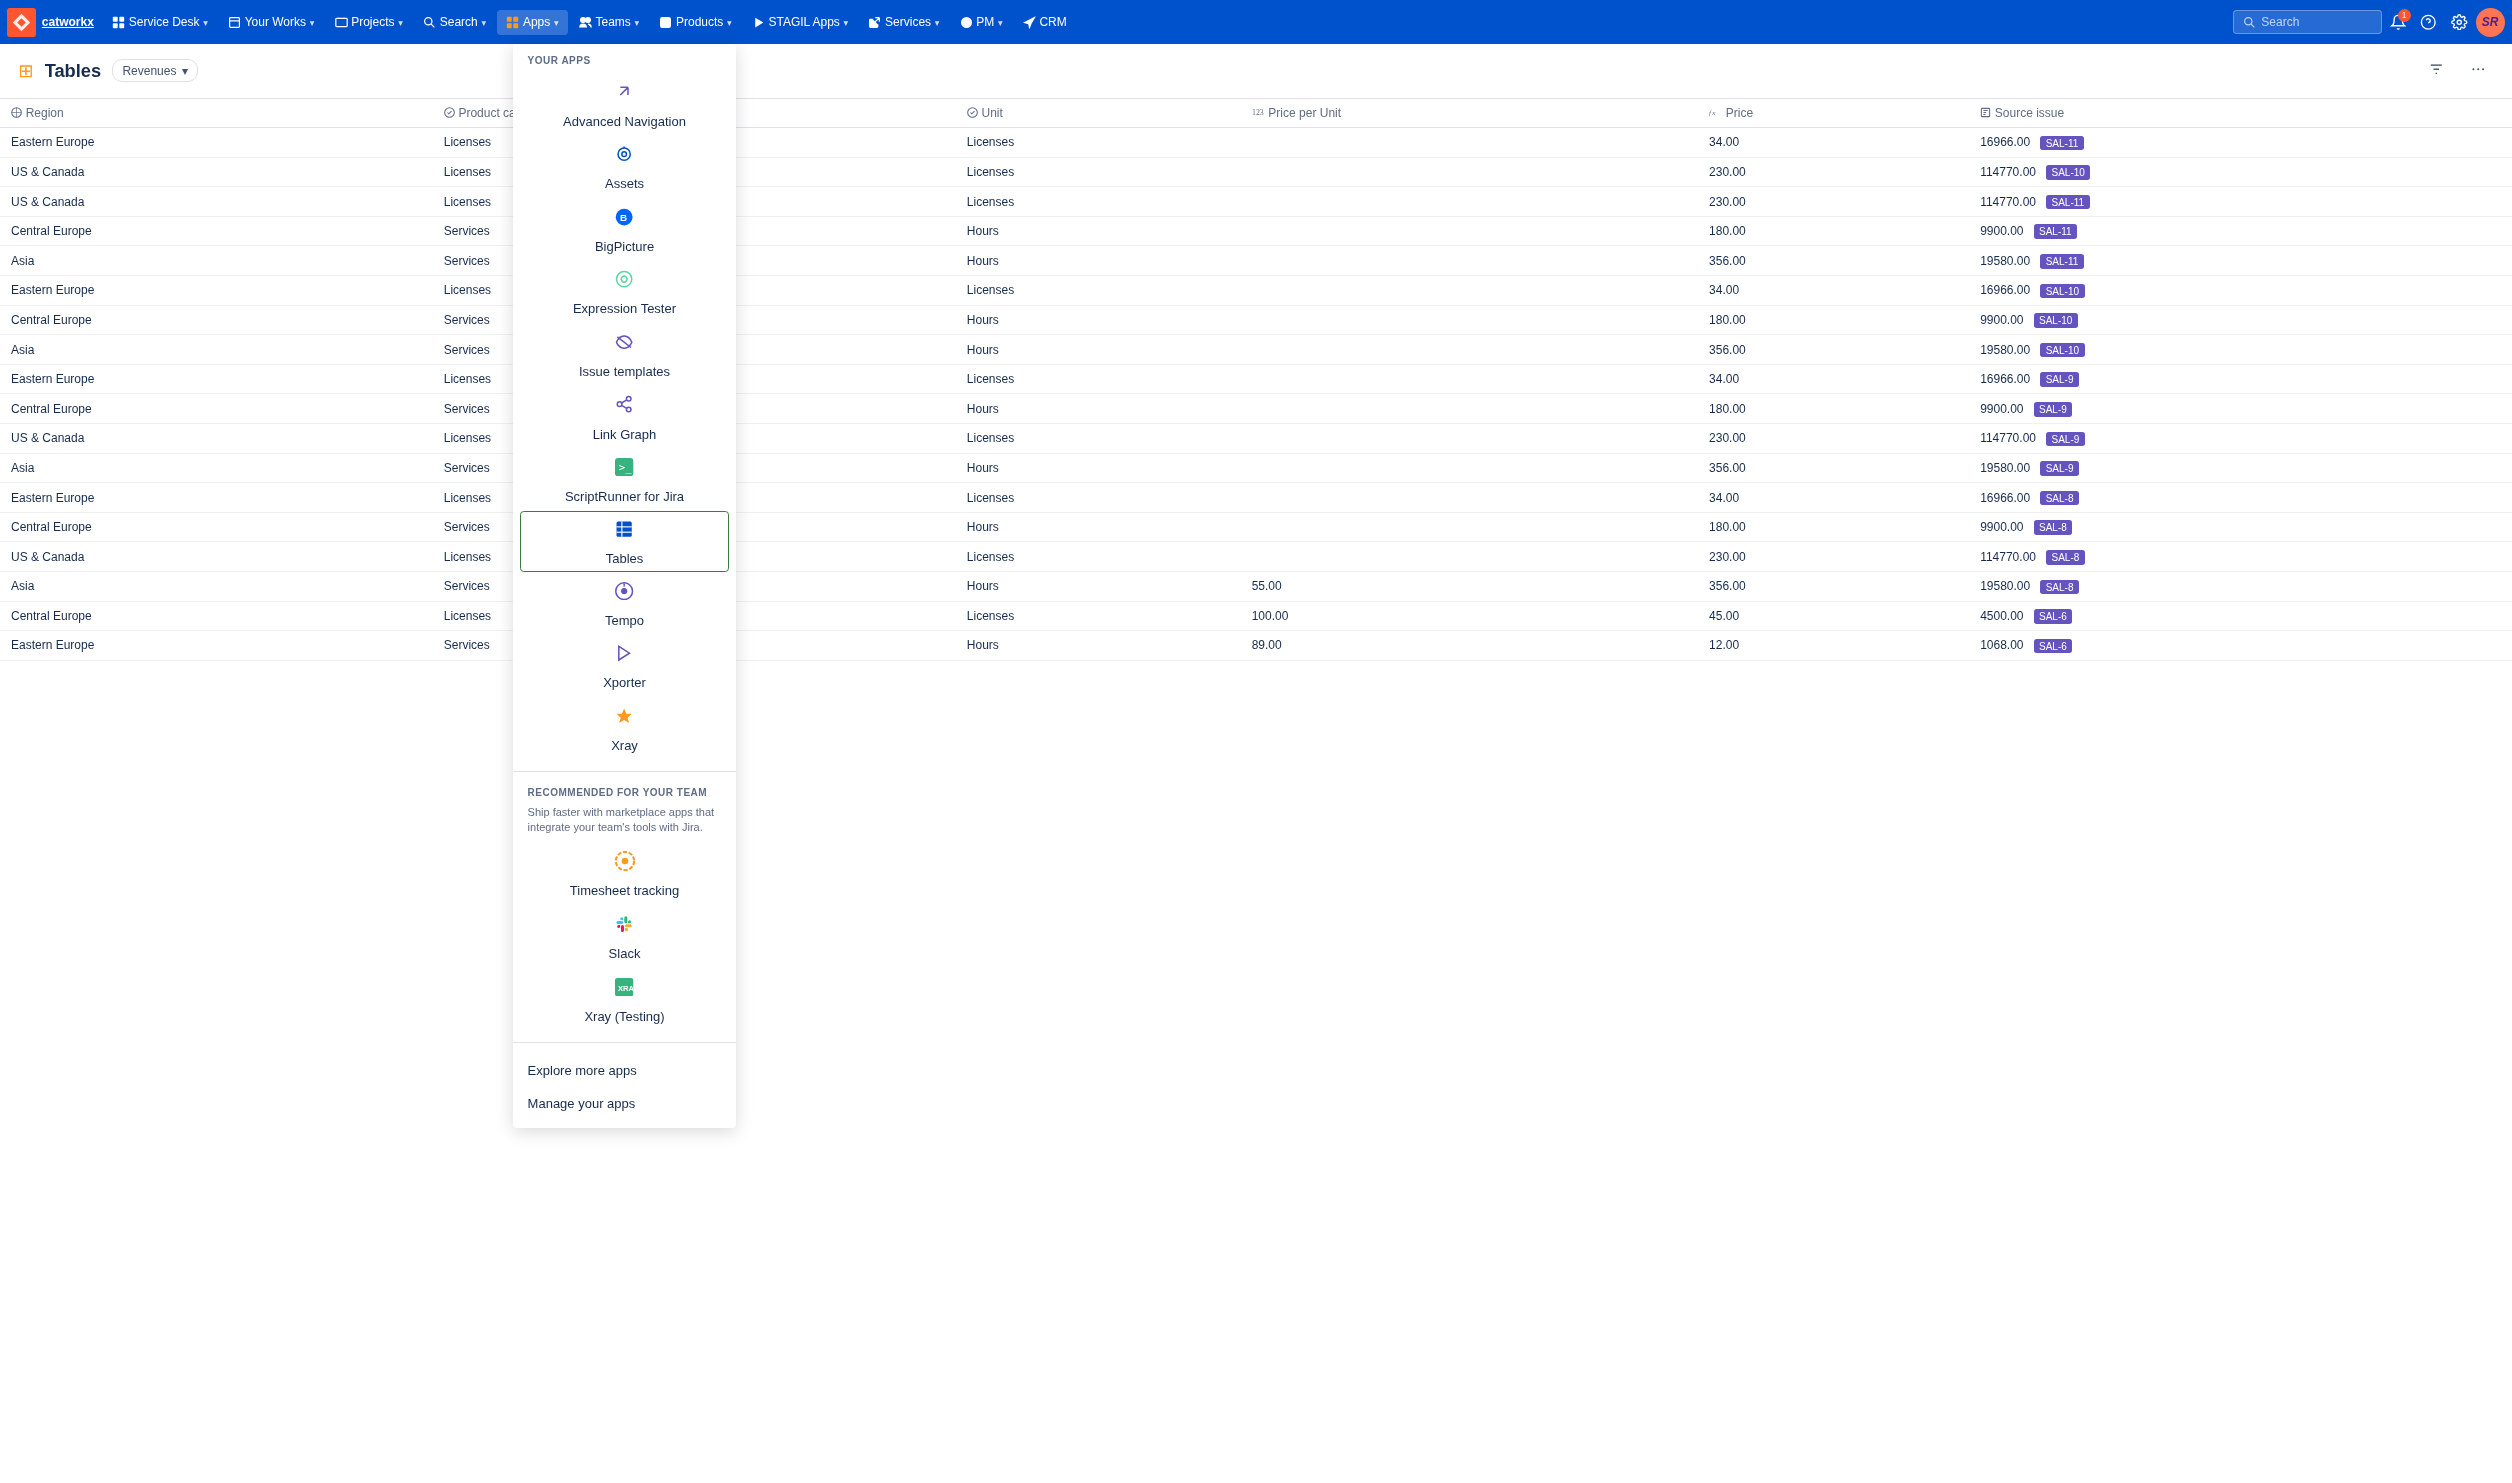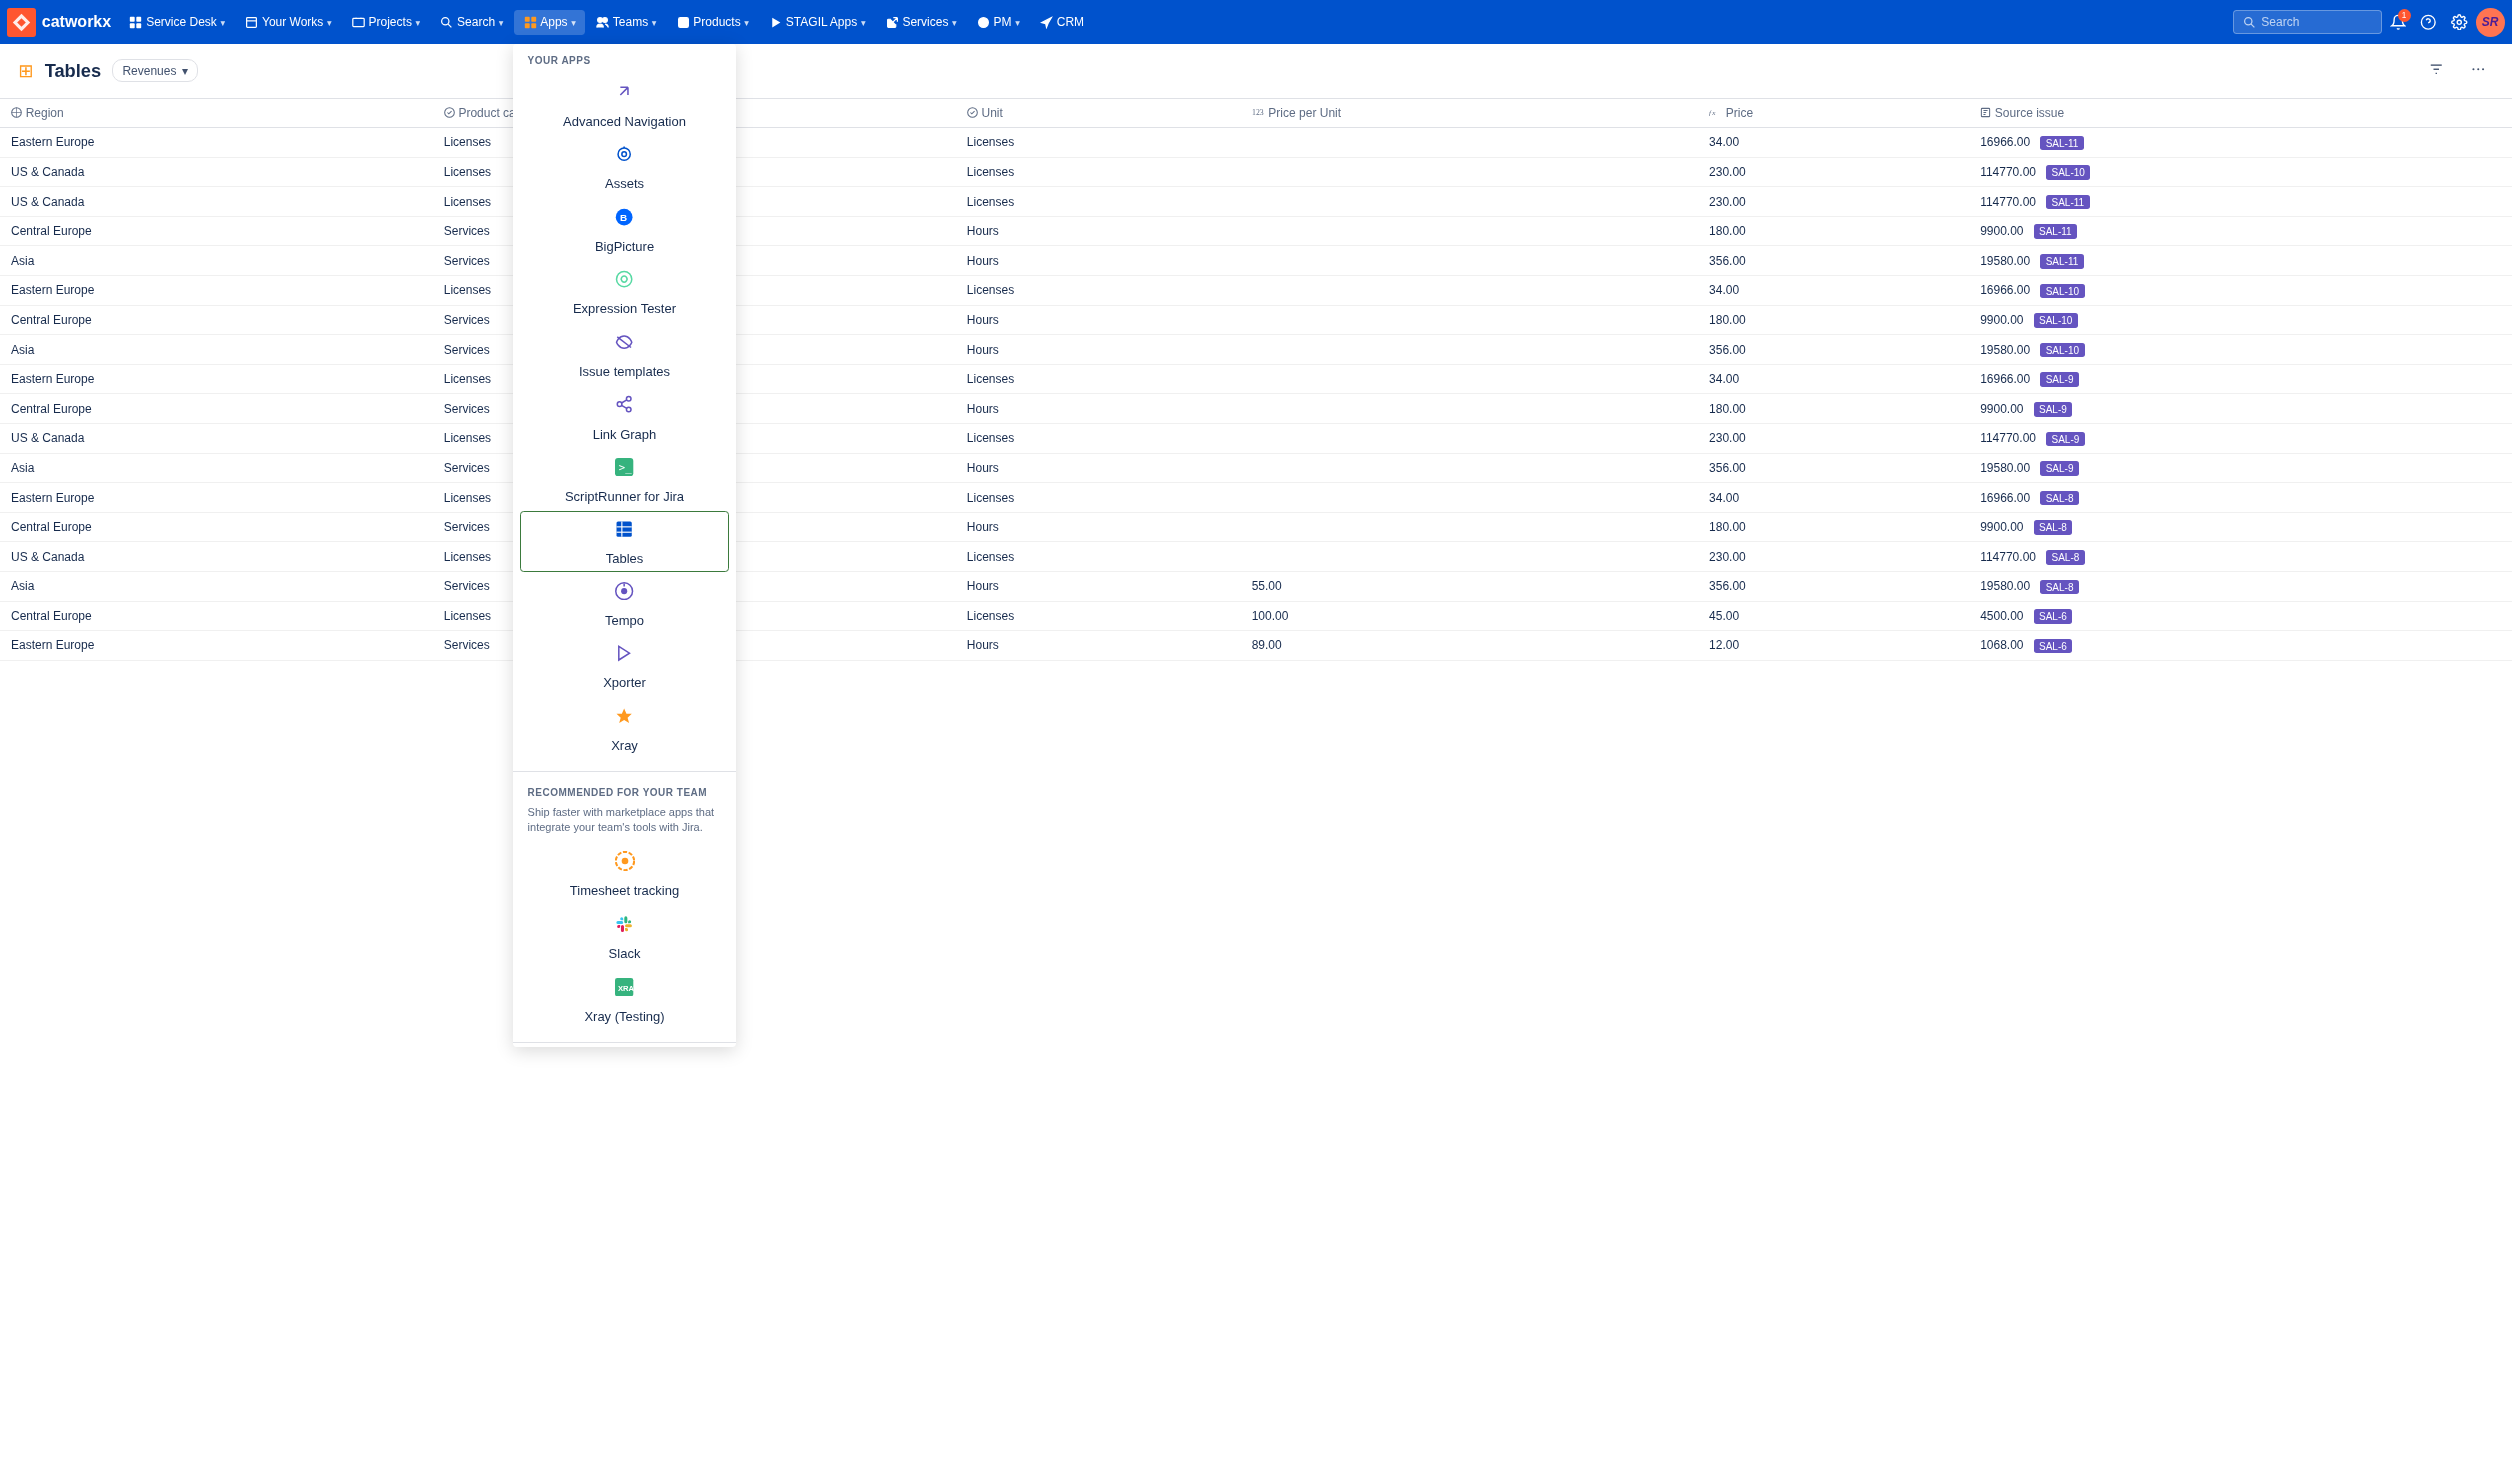--- a/index.html
+++ b/index.html
@@ -106,21 +106,21 @@
 <body>
 
 <nav class="top-nav">
 
   <div class="nav-logo">
     <svg class="nav-logo-icon" viewBox="0 0 40 40" fill="none">
       <rect width="40" height="40" rx="4" fill="#FF5630"></rect>
       <path d="M8 20L20 8L32 20L20 32L8 20Z" fill="white" opacity="0.9"></path>
       <path d="M14 20L20 14L26 20L20 26L14 20Z" fill="#FF5630"></path>
     </svg>
-    <span style="font-weight:700;font-size:16px;">catworkx</span>
+    <span style="font-weight:700;font-size:12px;text-decoration:underline;">catworkx</span>
   </div>
 
   <div class="nav-item">
     <svg viewBox="0 0 16 16">
         <rect x="1" y="1" width="6" height="6" rx="1"></rect>
         <rect x="9" y="1" width="6" height="6" rx="1"></rect>
         <rect x="1" y="9" width="6" height="6" rx="1"></rect>
         <rect x="9" y="9" width="6" height="6" rx="1"></rect>
       </svg>
     <span>Service Desk</span>
@@ -659,14 +659,18 @@
             <rect width="24" height="24" rx="3" fill="#36b37e"></rect>
             <text x="4" y="17" font-size="10" fill="white" font-weight="bold" font-family="sans-serif">XRAY</text>
           </svg>
       </span>
       <span>Xray (Testing)</span>
     </div>
   </div>
 
   <div class="dropdown-divider"></div>
 
+  <div class="dropdown-footer">
+    <div class="dropdown-footer-item">Explore more apps</div>
+    <div class="dropdown-footer-item">Manage your apps</div>
+  </div>
 </div>
 
 
 </body></html>

